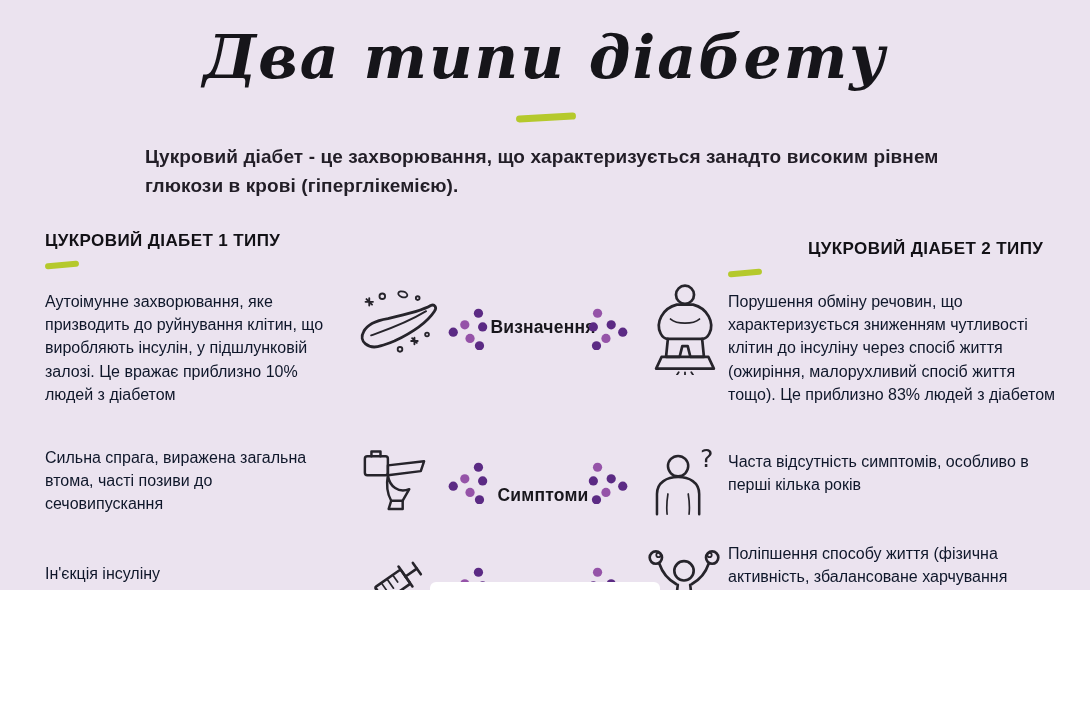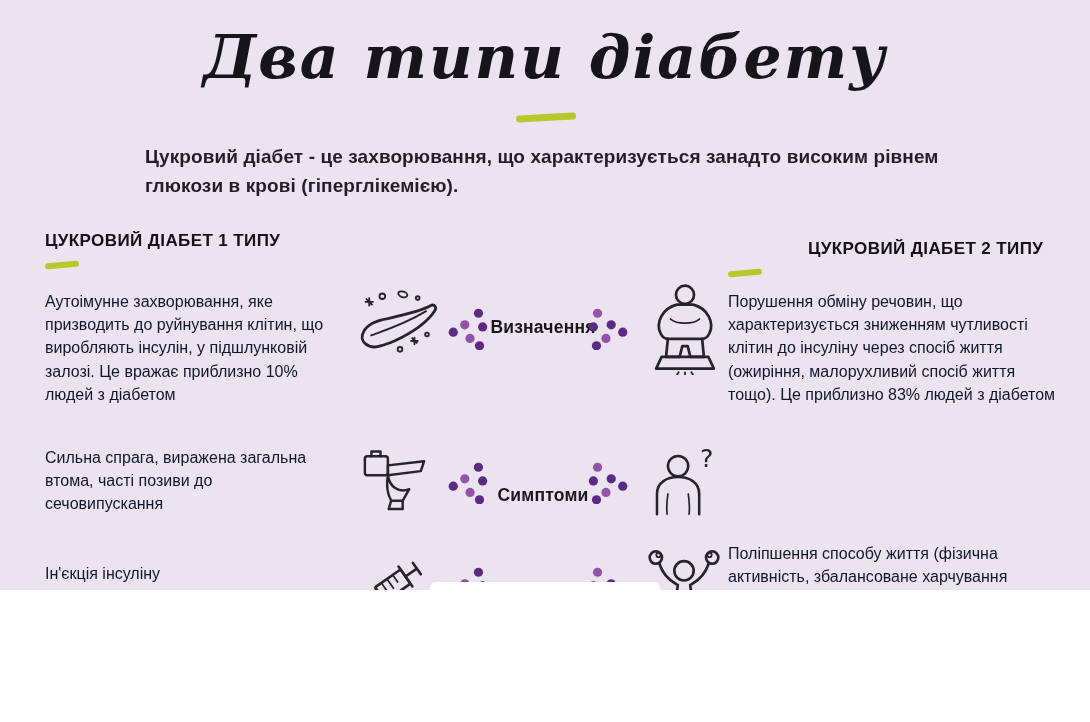--- a/index.html
+++ b/index.html
@@ -68,20 +68,21 @@
 
   <div class="col-header" style="left:45px;top:231px;">ЦУКРОВИЙ ДІАБЕТ 1 ТИПУ</div>
   <div class="header-underline" style="left:45px;top:262px;background:#b5c92c"></div>
   <div class="para" style="left:45px;top:290px;width:285px;">Аутоімунне захворювання, яке призводить до руйнування клітин, що виробляють інсулін, у підшлунковій залозі. Це вражає приблизно 10% людей з діабетом</div>
   <div class="para" style="left:45px;top:562px;width:285px;">Ін'єкція інсуліну</div>
   <div class="para" style="left:45px;top:446px;width:285px;">Сильна спрага, виражена загальна втома, часті позиви до сечовипускання</div>
 
   <div class="col-header" style="left:760px;top:239px;margin-left:48px;">ЦУКРОВИЙ ДІАБЕТ 2 ТИПУ</div>
   <div class="header-underline" style="left:728px;top:270px;background:#b5c92c"></div>
   <div class="para" style="left:728px;top:290px;width:330px;">Порушення обміну речовин, що характеризується зниженням чутливості клітин до інсуліну через спосіб життя (ожиріння, малорухливий спосіб життя тощо). Це приблизно 83% людей з діабетом</div>
+  <div class="para" style="left:728px;top:450px;width:330px;">Часта відсутність симптомів, особливо в перші кілька років</div>
   <div class="para" style="left:728px;top:542px;width:330px;">Поліпшення способу життя (фізична активність, збалансоване харчування тощо); ін'єкція інсуліну</div>
 
   <div class="icon-box" style="left:352px;top:286px;">
     <svg width="96" height="82" viewBox="0 0 100 88">
       <path class="ic" d="M 30 64 C 16 69, 5 59, 11 49 C 15 41, 25 37, 37 35 C 55 31, 73 27, 83 21 C 87 19, 90 23, 87 27 C 79 39, 61 51, 44 59 C 39 61, 34 63, 30 64 Z"></path>
       <path class="ic-thin" d="M 19 53 C 30 49, 55 41, 78 27"></path>
       <circle class="ic-thin" cx="31" cy="11" r="3"></circle>
       <ellipse class="ic-thin" cx="53" cy="9" rx="5" ry="3" transform="rotate(18 53 9)"></ellipse>
       <circle class="ic-thin" cx="69" cy="13" r="2"></circle>
       <path class="ic-thin" d="M 13 17 l 8 0 M 17 13 l 0 8 M 14 14 l 6 6"></path>

